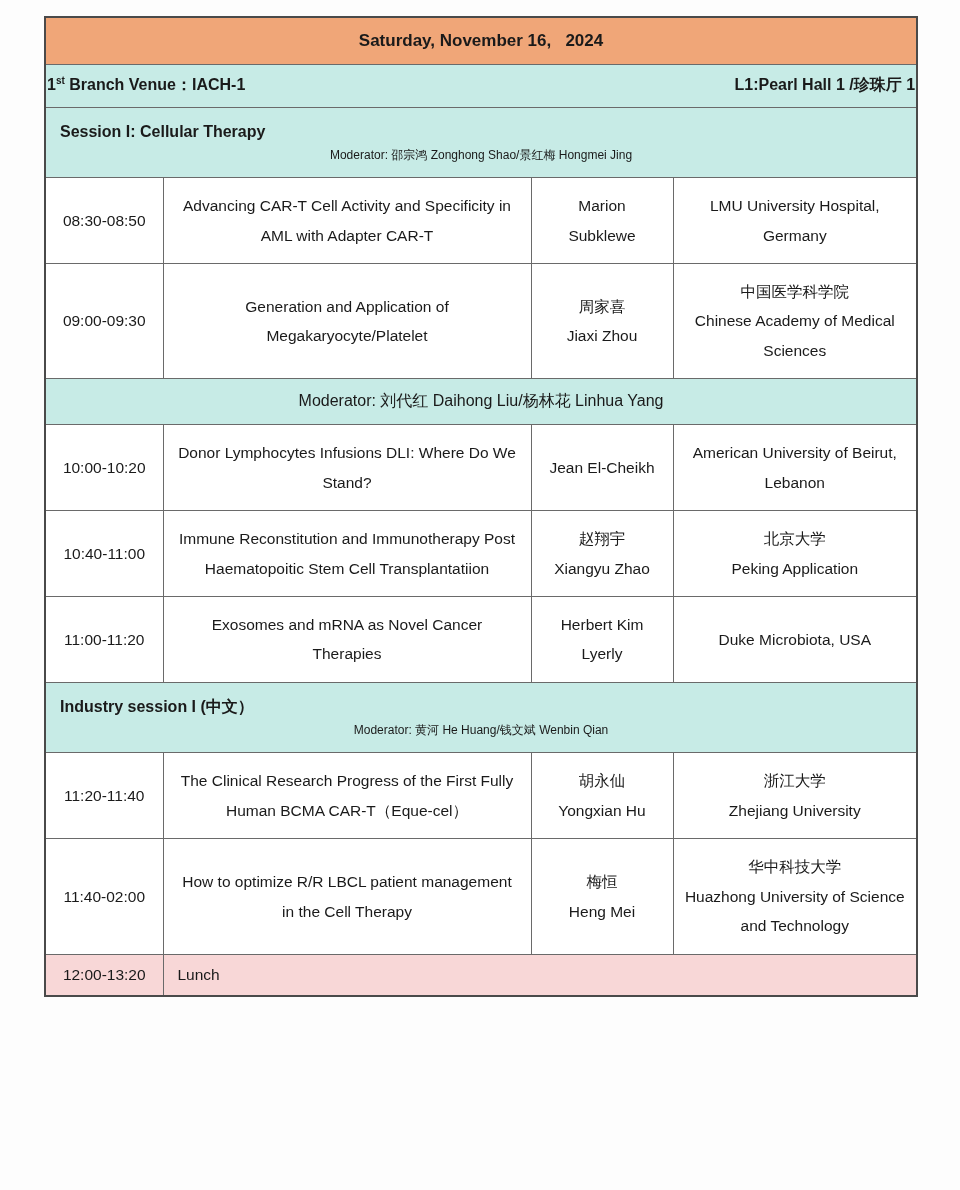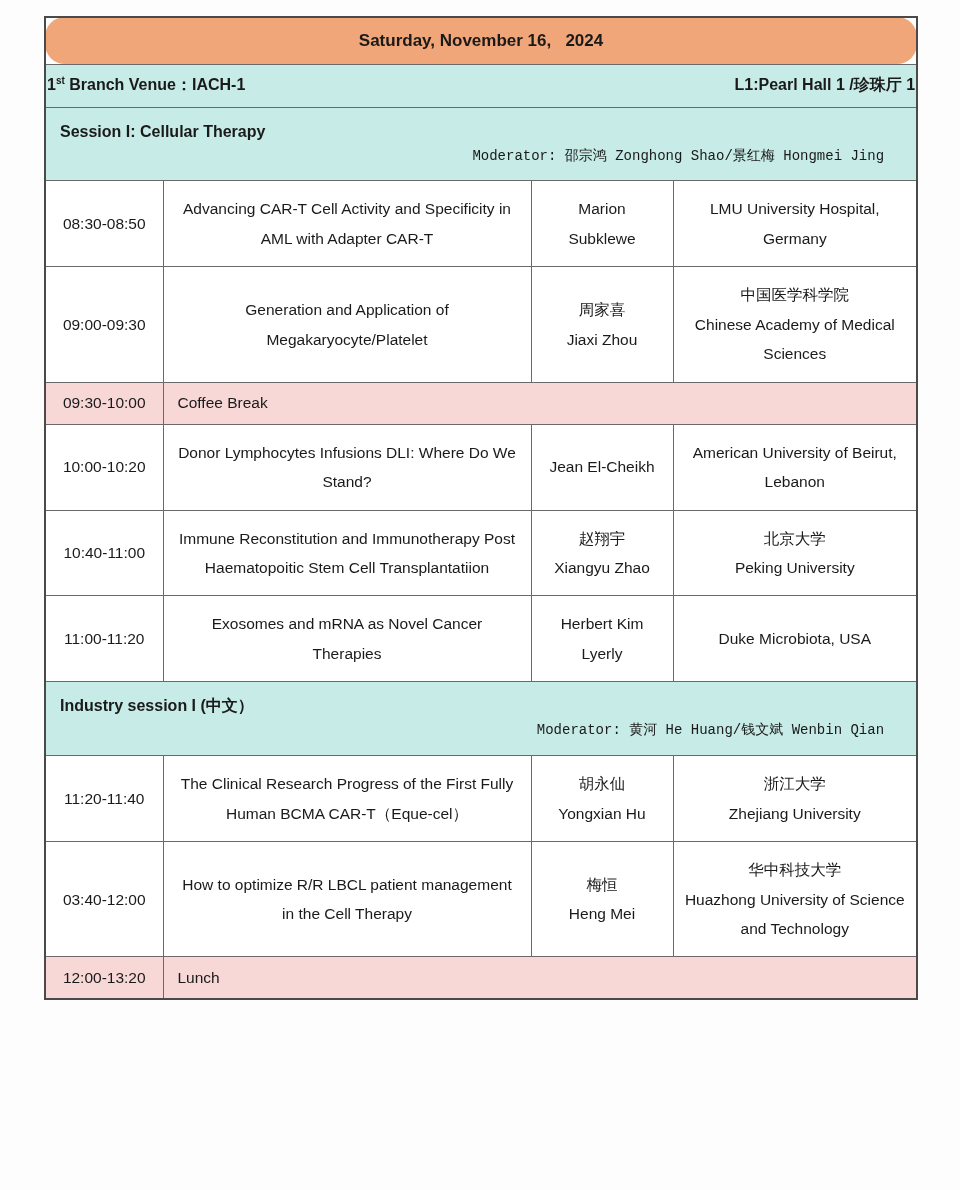--- a/index.html
+++ b/index.html
@@ -29,52 +29,50 @@
     font-size: 15.5px;
   }
   
   tr.date-row td {
     background: var(--header-orange, #F0A678);
     height: 47px;
     text-align: center;
     font-weight: bold;
     font-size: 17px;
     white-space: pre-wrap;
-    border-radius: 20px;
   }
   
   tr.venue-row td {
     background: var(--section-teal, #C7EBE6);
     height: 43px;
     font-weight: bold;
     font-size: 16px;
     padding: 0 1px;
   }
   .venue-flex {
     display: flex;
     justify-content: space-between;
     align-items: center;
   }
   sup { font-size: 10px; }
   
   tr.session-row td {
     background: var(--section-teal, #C7EBE6);
-    padding: 10px 32px 12px 14px;
+    padding: 10px 14px 12px 14px;
   }
   .session-title {
     font-weight: bold;
     font-size: 16px;
     text-align: left;
     line-height: 1.7;
   }
   .session-moderator {
-    font-size: 14px;
-    text-align: right;
+    font-size: 12px;
+    text-align: center;
     line-height: 1.7;
-    font-family: Liberation Mono, monospace;
   }
   tr.moderator-row td {
     background: var(--section-teal, #C7EBE6);
     height: 46px;
     text-align: center;
     font-size: 16px;
   }
   
   tr.talk-row { height: 78px; }
   tr.talk-row td {
@@ -134,40 +132,39 @@
         <tr class="talk-row">
           <td class="time-cell">09:00-09:30</td>
           <td class="title-cell">Generation and Application of
 Megakaryocyte/Platelet</td>
           <td class="speaker-cell">周家喜
 Jiaxi Zhou</td>
           <td class="affiliation-cell">中国医学科学院
 Chinese Academy of Medical
 Sciences</td>
         </tr>
-        <tr class="break-row">
-          <td class="time-cell">09:30-10:00</td>
-          <td class="break-label-cell" colspan="3">Coffee Break</td>
+        <tr class="moderator-row">
+          <td colspan="4">Moderator:  刘代红 Daihong Liu/杨林花 Linhua Yang</td>
         </tr>
         <tr class="talk-row">
           <td class="time-cell">10:00-10:20</td>
           <td class="title-cell">Donor Lymphocytes Infusions DLI: Where Do We
 Stand?</td>
           <td class="speaker-cell">Jean El-Cheikh</td>
           <td class="affiliation-cell">American University of Beirut,
 Lebanon</td>
         </tr>
         <tr class="talk-row">
           <td class="time-cell">10:40-11:00</td>
           <td class="title-cell">Immune Reconstitution and Immunotherapy Post
 Haematopoitic Stem Cell Transplantatiion</td>
           <td class="speaker-cell">赵翔宇
 Xiangyu Zhao</td>
           <td class="affiliation-cell">北京大学
-Peking University</td>
+Peking Application</td>
         </tr>
         <tr class="talk-row">
           <td class="time-cell">11:00-11:20</td>
           <td class="title-cell">Exosomes and mRNA as Novel Cancer
 Therapies</td>
           <td class="speaker-cell">Herbert Kim
 Lyerly</td>
           <td class="affiliation-cell">Duke Microbiota, USA</td>
         </tr>
         <tr class="session-row">
@@ -179,21 +176,21 @@
         <tr class="talk-row">
           <td class="time-cell">11:20-11:40</td>
           <td class="title-cell">The Clinical Research Progress of the First Fully
 Human BCMA CAR-T（Eque-cel）</td>
           <td class="speaker-cell">胡永仙
 Yongxian Hu</td>
           <td class="affiliation-cell">浙江大学
 Zhejiang University</td>
         </tr>
         <tr class="talk-row">
-          <td class="time-cell">03:40-12:00</td>
+          <td class="time-cell">11:40-02:00</td>
           <td class="title-cell">How to optimize R/R LBCL patient management
 in the Cell Therapy</td>
           <td class="speaker-cell">梅恒
 Heng Mei</td>
           <td class="affiliation-cell">华中科技大学
 Huazhong University of Science
 and Technology</td>
         </tr>
         <tr class="break-row">
           <td class="time-cell">12:00-13:20</td>

